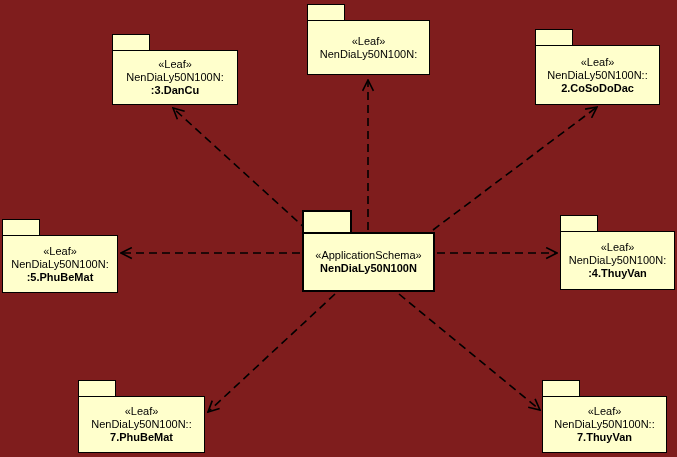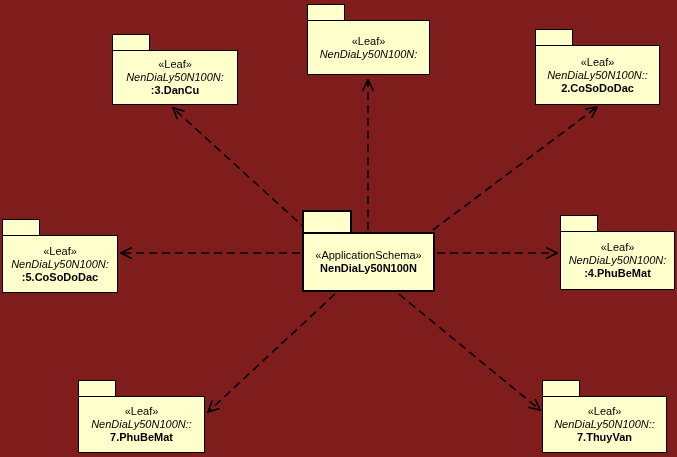--- a/index.html
+++ b/index.html
@@ -41,21 +41,21 @@
     display: flex;
     flex-direction: column;
     align-items: center;
     justify-content: center;
     text-align: center;
     font-size: 11px;
     line-height: 13px;
     color: #000000;
   }
   .pkg .stereotype { font-weight: normal; }
-  .pkg .ns-line    { font-weight: normal; font-style: italic; }
+  .pkg .ns-line    { font-weight: normal; }
   .pkg .pkg-name   { font-weight: bold; }
 
   
   .leaf .tab      { width: 38px; height: 17px; }
   .leaf .pkg-body { top: 16px; }
 
   
   #pkg-bien-gioi  { left: 307px; top: 4px; }
   #pkg-bien-gioi .pkg-body { width: 123px; height: 55px; }
 
@@ -135,38 +135,38 @@
       <div class="ns-line">NenDiaLy50N100N::</div>
       <div class="pkg-name">2.CoSoDoDac</div>
     </div>
   </div>
 
   <div class="pkg leaf" id="pkg-giao-thong">
     <div class="tab"></div>
     <div class="pkg-body">
       <div class="stereotype">«Leaf»</div>
       <div class="ns-line">NenDiaLy50N100N:</div>
-      <div class="pkg-name">:5.CoSoDoDac</div>
+      <div class="pkg-name">:5.PhuBeMat</div>
     </div>
   </div>
 
   <div class="pkg" id="pkg-center">
     <div class="tab"></div>
     <div class="pkg-body">
       <div class="stereotype">«ApplicationSchema»</div>
       <div class="pkg-name">NenDiaLy50N100N</div>
     </div>
   </div>
 
   <div class="pkg leaf" id="pkg-dia-hinh">
     <div class="tab"></div>
     <div class="pkg-body">
       <div class="stereotype">«Leaf»</div>
       <div class="ns-line">NenDiaLy50N100N:</div>
-      <div class="pkg-name">:4.PhuBeMat</div>
+      <div class="pkg-name">:4.ThuyVan</div>
     </div>
   </div>
 
   <div class="pkg leaf" id="pkg-phu-be-mat">
     <div class="tab"></div>
     <div class="pkg-body">
       <div class="stereotype">«Leaf»</div>
       <div class="ns-line">NenDiaLy50N100N::</div>
       <div class="pkg-name">7.PhuBeMat</div>
     </div>

